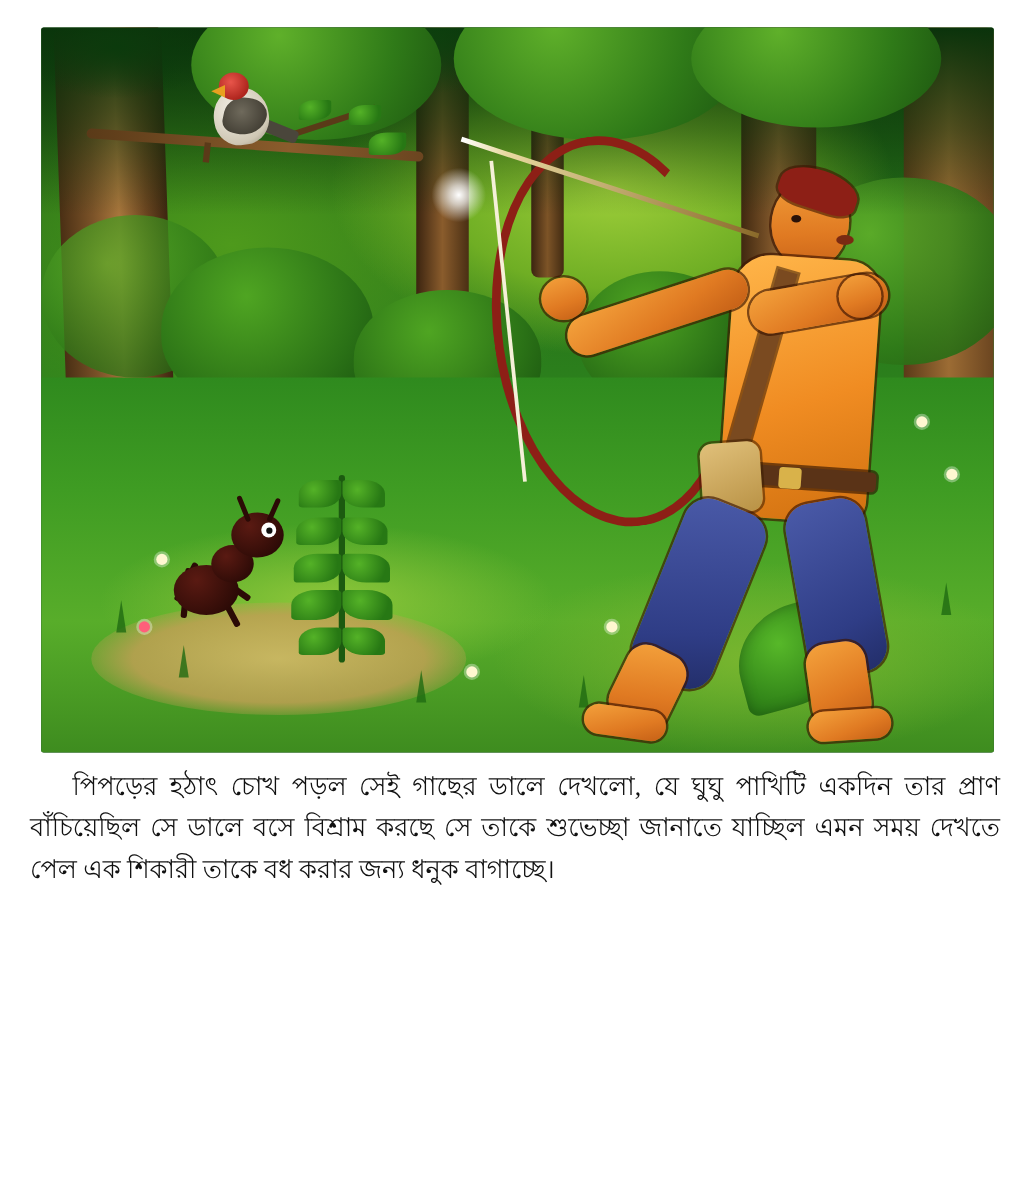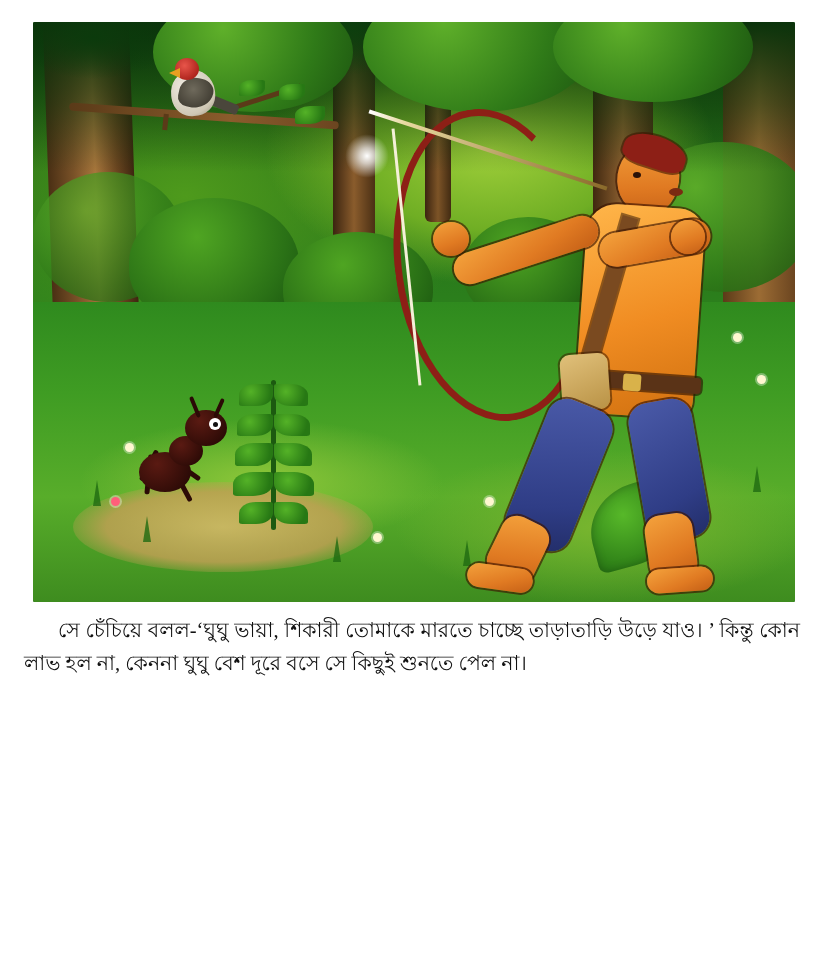--- a/index.html
+++ b/index.html
@@ -341,16 +341,16 @@
       <div class="pants outline" style="position:absolute; left:252px; top:282px; width:64px; height:140px; border-radius:20px; transform:rotate(-10deg);"></div>
       <div class="skin outline" style="position:absolute; left:108px; top:400px; width:50px; height:64px; border-radius:16px; transform:rotate(26deg);"></div>
       <div class="skin outline" style="position:absolute; left:262px; top:396px; width:48px; height:66px; border-radius:16px; transform:rotate(-8deg);"></div>
       <div class="skin outline" style="position:absolute; left:82px; top:448px; width:66px; height:24px; border-radius:12px; transform:rotate(8deg);"></div>
       <div class="skin outline" style="position:absolute; left:262px; top:450px; width:66px; height:24px; border-radius:12px; transform:rotate(-4deg);"></div>
     </div>
 
   </div>
 
   <div class="text-block">
-    <p class="para">সে চেঁচিয়ে বলল-‘ঘুঘু ভায়া, শিকারী তোমাকে মারতে চাচ্ছে   তাড়াতাড়ি উড়ে যাও। ’ কিন্তু কোন লাভ হল না, কেননা ঘুঘু বেশ দূরে বসে   সে কিছুই শুনতে পেল না।</p>
+    <p class="para">পিপড়ের হঠাৎ চোখ পড়ল সেই গাছের ডালে   দেখলো, যে ঘুঘু পাখিটি একদিন তার প্রাণ বাঁচিয়েছিল সে ডালে বসে বিশ্রাম করছে   সে তাকে শুভেচ্ছা জানাতে যাচ্ছিল   এমন সময় দেখতে পেল এক শিকারী তাকে বধ করার জন্য ধনুক বাগাচ্ছে।</p>
   </div>
 
 </div>
 
 </body></html>

